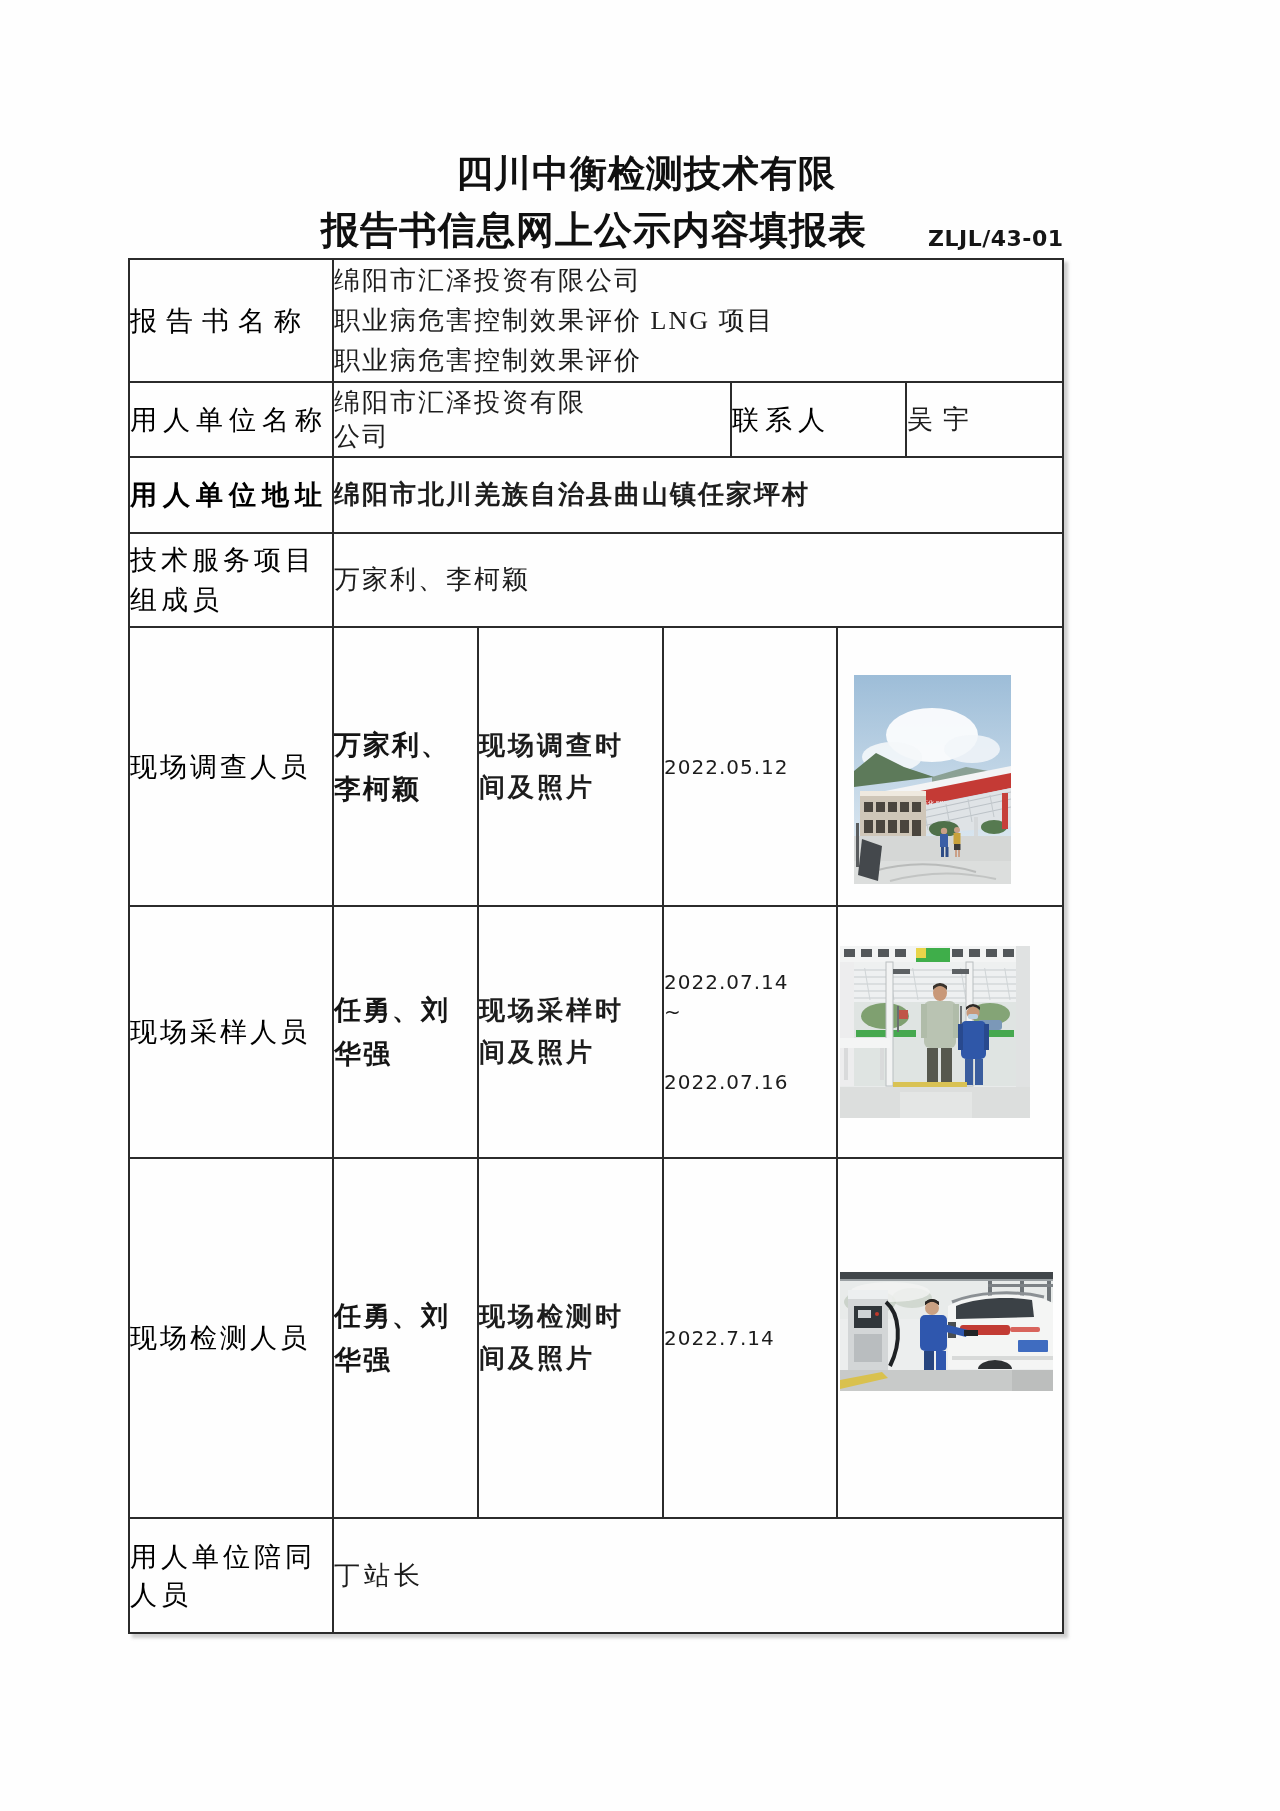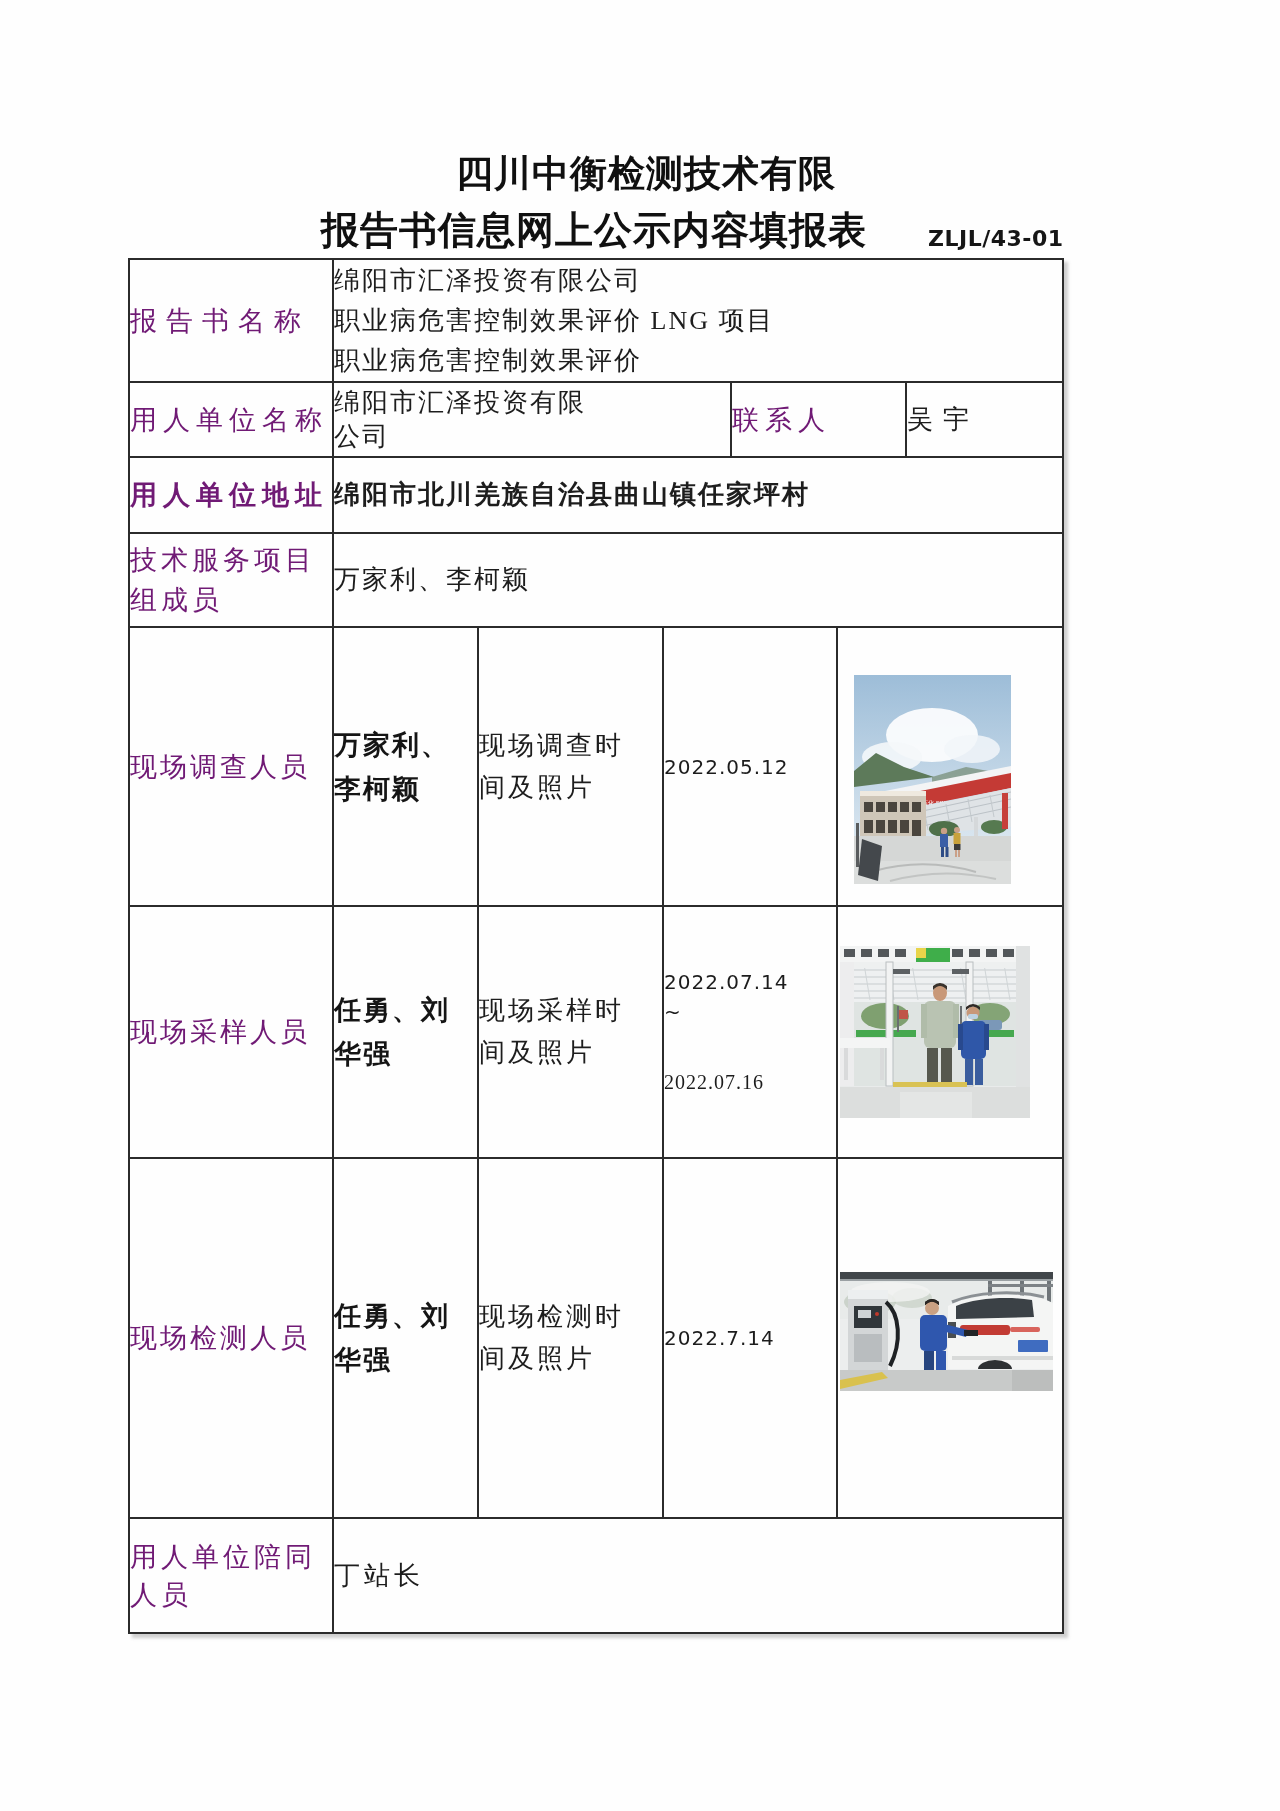--- a/index.html
+++ b/index.html
@@ -13,34 +13,34 @@
       font-weight:bold;font-size:22px;letter-spacing:0.5px;color:#161616;white-space:nowrap;}
   .tbl{position:absolute;left:128px;top:258px;width:936px;border:2px solid #2b2b2b;box-sizing:border-box;
        background:#fefefe;box-shadow:4px 4px 3px rgba(120,120,120,.35);}
   .row{display:flex;border-bottom:2px solid #2b2b2b;box-sizing:border-box;}
   .row:last-child{border-bottom:none;}
   .cell{border-right:2px solid #2b2b2b;box-sizing:border-box;display:flex;flex-direction:column;
         align-items:flex-start;justify-content:center;text-align:center;overflow:hidden;}
   .cell:last-child{border-right:none;}
   .wA{width:204px;flex:none;}
   .wB2{width:398px;flex:none;} .wC2{width:175px;flex:none;}
-  .wB{width:145px;flex:none;} .wC{width:185px;flex:none;} .wD{width:174px;flex:none;}
+  .wB{width:145px;flex:none;} .wC{width:185px;flex:none;font-weight:bold;} .wD{width:174px;flex:none;}
   .wR{flex:1;}
   .r1{height:123px;} .r2{height:75px;} .r3{height:76px;font-weight:bold;} .r4{height:94px;}
   .r5{height:279px;} .r6{height:252px;} .r7{height:360px;} .r8{height:113px;}
-  .lab{font-size:27px;letter-spacing:6px;line-height:40px;color:#701a75;}
+  .lab{font-size:27px;letter-spacing:6px;line-height:40px;color:#000000;}
   .lab5{letter-spacing:9px;}
   .val{font-size:26px;letter-spacing:2px;line-height:34px;color:#1d1d1d;}
   .rep{font-size:26px;letter-spacing:2px;line-height:40px;color:#1d1d1d;}
   .names{font-family:"Liberation Sans","DejaVu Sans",sans-serif;font-weight:bold;
          font-size:27px;letter-spacing:2px;line-height:44px;color:#151515;}
   .tcol{font-size:26px;letter-spacing:3px;line-height:42px;color:#1d1d1d;}
   .date{font-family:"DejaVu Sans","Liberation Sans",sans-serif;font-size:20px;
         letter-spacing:1px;line-height:30px;color:#1c1c1c;}
-  .gap-top{margin-top:40px;font-family:Liberation Serif, serif;}
+  .gap-top{margin-top:40px;}
   .photocell{justify-content:flex-start;align-items:flex-start;}
   .p5{padding:47px 0 0 16px;} .p6{padding:39px 0 0 2px;} .p7{padding:113px 0 0 2px;}
   svg{display:block;}
 </style>
 </head>
 <body>
 
 <div class="page">
 
   <div class="t1">四川中衡检测技术有限</div>

